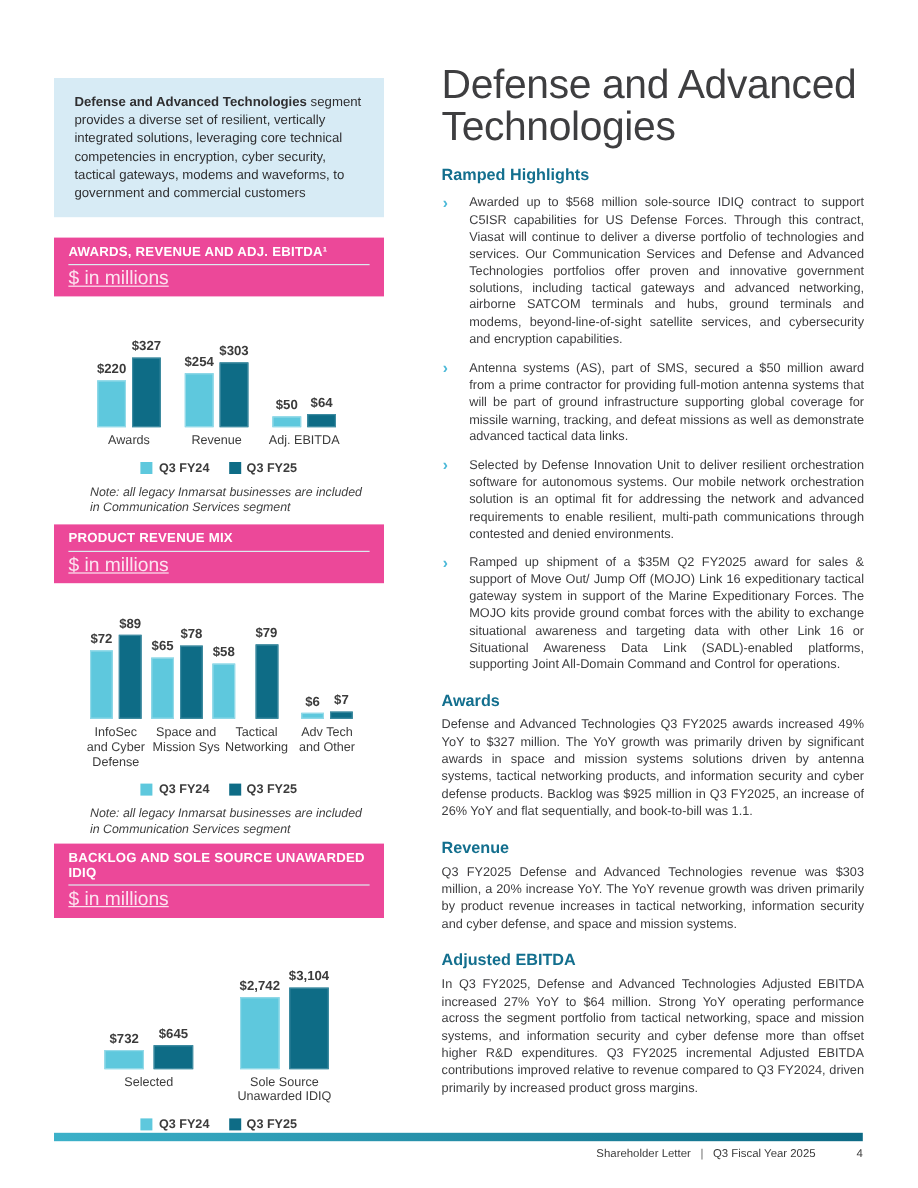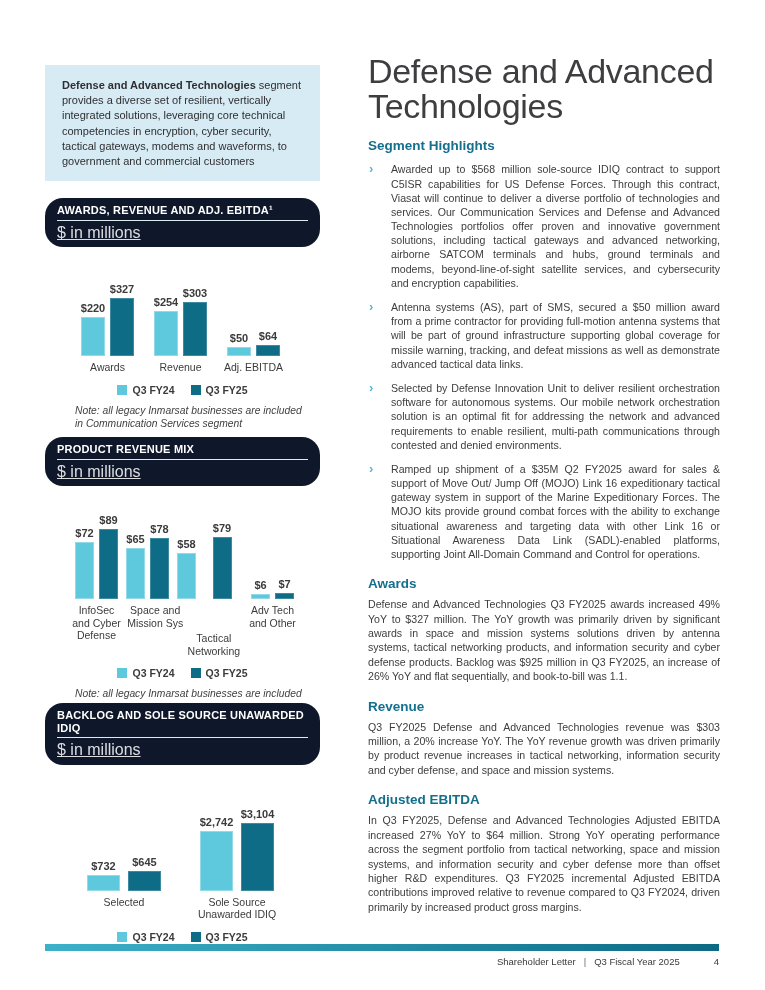--- a/index.html
+++ b/index.html
@@ -14,21 +14,21 @@
   .info-box {
     position:absolute; top:65px; left:0; width:275px; box-sizing:border-box;
     background:#d7ebf5; padding:13px 17px 12px;
     font-size:11px; line-height:1.38; color:#2f2f31;
   }
   .info-box b { font-weight:bold; }
 
   .chart-module { position:absolute; left:0; width:275px; }
   .cm1 { top:198px; } .cm2 { top:437px; } .cm3 { top:703px; }
 
-  .chart-header { background:#0f172a; color:#fff; padding:6px 12px 6px;border-radius:18px; }
+  .chart-header { background:#ec4899; color:#fff; padding:6px 12px 6px; }
   .chart-title {
     font-size:11px; font-weight:bold; letter-spacing:.2px;
     border-bottom:1px solid #dcebf0; padding-bottom:3px; margin-bottom:3px; line-height:1.15;
   }
   .chart-subtitle { font-size:16px; color:rgba(255,255,255,.85); line-height:1.1;text-decoration:underline; }
 
   .chart-plot { display:flex; align-items:flex-end; justify-content:space-between; }
   .cm1 .chart-plot { margin:33px 40px 0 36px; height:76px; }
   .cm2 .chart-plot { margin:25px 26px 0 30px; height:88px; }
   .cm3 .chart-plot { margin:40px 46px 0 42px; height:86px; }
@@ -218,21 +218,21 @@
       <div class="chart-cats">
           <div class="cat-cell" style="width: 43px;">
             <div>InfoSec</div>
             <div>and Cyber</div>
             <div>Defense</div>
           </div>
           <div class="cat-cell" style="width: 43px;">
             <div>Space and</div>
             <div>Mission Sys</div>
           </div>
-          <div class="cat-cell" style="width: 43px; margin-top: 28px;">
+          <div class="cat-cell" style="width: 43px;">
             <div>Tactical</div>
             <div>Networking</div>
           </div>
           <div class="cat-cell" style="width: 43px;">
             <div>Adv Tech</div>
             <div>and Other</div>
           </div>
         </div>
       <div class="chart-legend">
           <div class="legend-item">
@@ -292,21 +292,21 @@
             <div class="legend-swatch dark"></div>
             <div class="legend-label">Q3 FY25</div>
           </div>
         </div>
     </div>
 
   </div>
 
   <div class="main-col">
     <h1 class="page-title">Defense and Advanced Technologies</h1>
-    <div class="teal-heading highlights-heading">Segment Highlights</div>
+    <div class="teal-heading highlights-heading">Ramped Highlights</div>
 
     <div class="bullets">
       <div class="bullet">
         <div class="bullet-marker">›</div>
         <div class="bullet-text">Awarded up to $568 million sole-source IDIQ contract to support C5ISR capabilities for US Defense Forces. Through this contract, Viasat will continue to deliver a diverse portfolio of technologies and services. Our Communication Services and Defense and Advanced Technologies portfolios offer proven and innovative government solutions, including tactical gateways and advanced networking, airborne SATCOM terminals and hubs, ground terminals and modems, beyond-line-of-sight satellite services, and cybersecurity and encryption capabilities.</div>
       </div>
       <div class="bullet">
         <div class="bullet-marker">›</div>
         <div class="bullet-text">Antenna systems (AS), part of SMS, secured a $50 million award from a prime contractor for providing full-motion antenna systems that will be part of ground infrastructure supporting global coverage for missile warning, tracking, and defeat missions as well as demonstrate advanced tactical data links.</div>
       </div>

